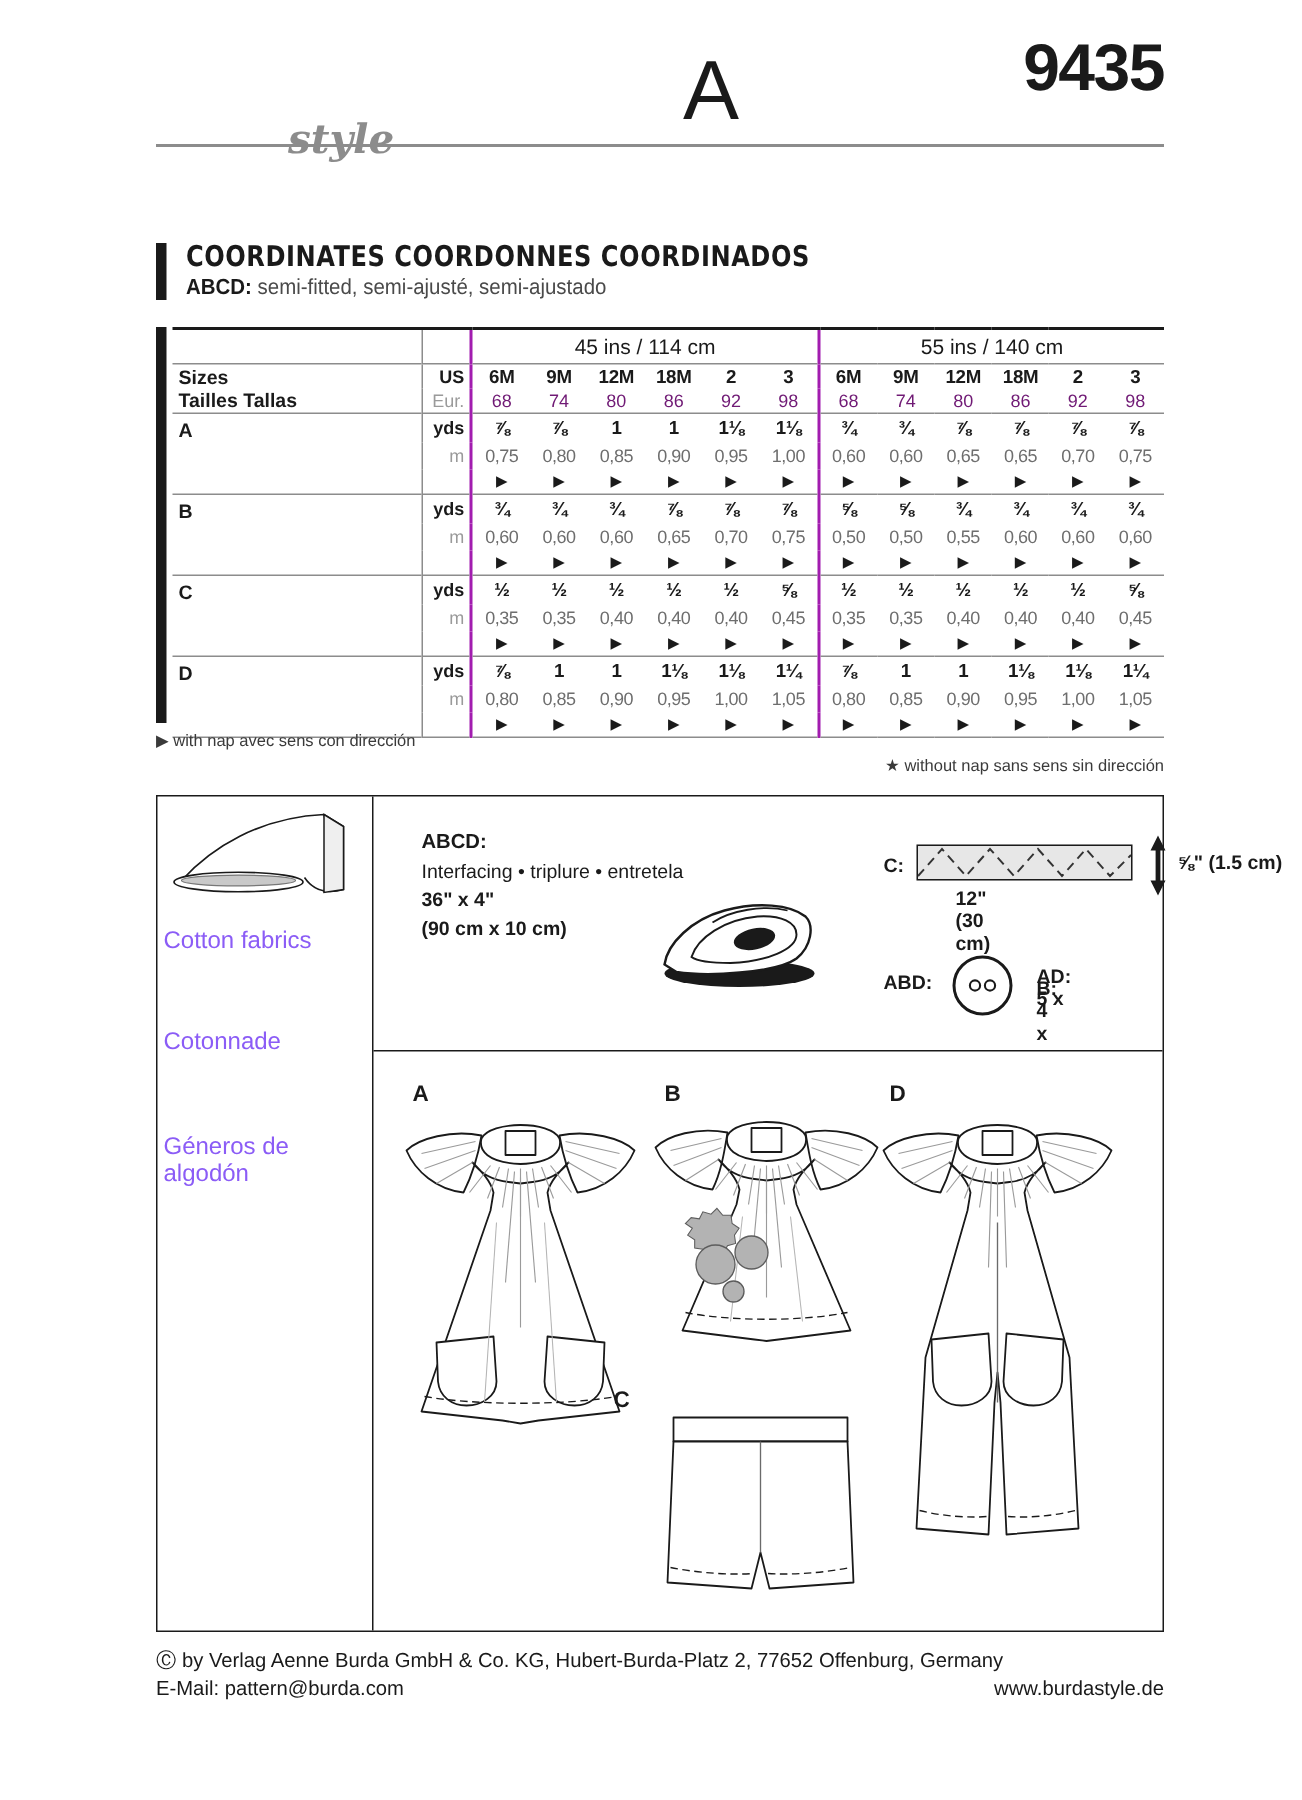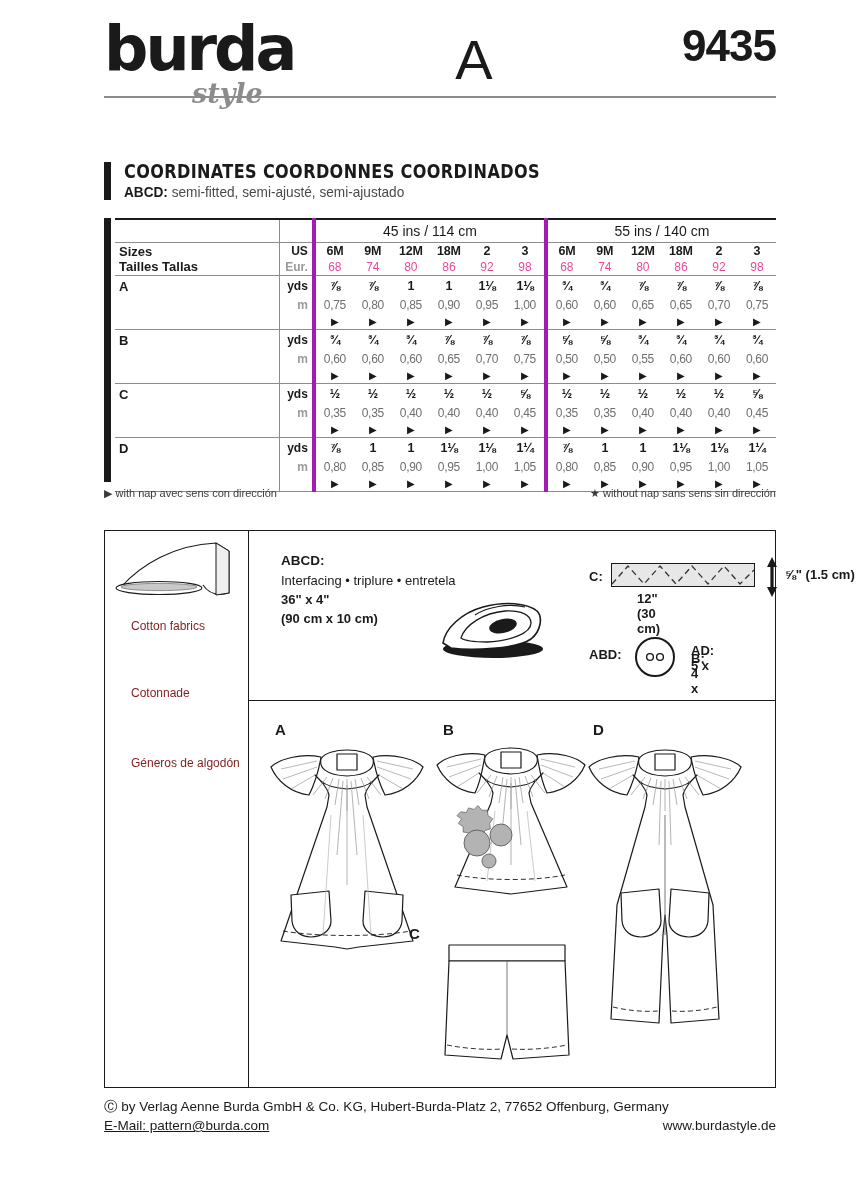--- a/index.html
+++ b/index.html
@@ -58,85 +58,84 @@
   .table-wrap{position:absolute;left:104px;top:218px;width:672px;}
   .side-bar{position:absolute;left:0px;top:0px;width:7px;height:264px;background:#1a1a1a;}
   table.yard{
     position:absolute;left:11px;top:0;
     border-collapse:collapse;width:661px;
     font-size:11px;
   }
   table.yard td,table.yard th{padding:0;margin:0;vertical-align:middle;}
   .tborder-top{border-top:2px solid #1a1a1a;}
   .tborder-grey{border-top:1.5px solid #8c8c8c;}
-  .vsep-black{border-left:4px solid #a21caf;}
+  .vsep-black{border-left:2px solid #a21caf;}
   .vsep-grey{border-left:1.5px solid #8c8c8c;}
 
   .w-head{
     text-align:center;font-size:14px;color:#1a1a1a;height:22px;
     font-family:"Liberation Sans",sans-serif;
   }
   .lbl-cell{width:168px;padding-left:4px !important;}
-  .unit-cell{width:28px;text-align:right;padding-right:4px !important;font-weight:bold;}
+  .unit-cell{width:28px;text-align:right;padding-right:4px !important;}
   .val-cell{width:39px;text-align:center;}
 
   .sizes-us{font-weight:bold;font-size:12.5px;color:#1a1a1a;letter-spacing:-0.2px;}
-  .sizes-eur{font-size:12px;color:#ec4899;}
+  .sizes-eur{font-size:12px;color:#701a75;}
   .unit-top{font-weight:bold;font-size:12px;color:#1a1a1a;}
   .unit-bot{font-size:12px;color:#9a9a9a;}
   .row-label{font-weight:bold;font-size:13px;color:#1a1a1a;}
   .lbl-sizes{font-weight:bold;font-size:13px;color:#1a1a1a;line-height:15px;}
   .yd{font-weight:bold;font-size:12.5px;color:#1a1a1a;letter-spacing:-0.3px;}
   .mt{font-size:12px;color:#6e6e6e;letter-spacing:-0.3px;}
   .nap{font-size:10px;color:#1a1a1a;}
 
   .legend{
     position:absolute;left:104px;top:487px;width:672px;font-size:11px;color:#3a3a3a;
   }
   .legend .lft{position:absolute;left:0;top:0;}
-  .legend .rgt{position:absolute;right:0;top:0;text-align:center;}
+  .legend .rgt{position:absolute;right:0;top:17px;text-align:center;}
 
   
   .frame{
     position:absolute;left:104px;top:530px;width:672px;height:558px;
     border:1.5px solid #1a1a1a;box-sizing:border-box;background:#fff;
   }
   .fabric-col{
     position:absolute;left:0;top:0;width:144px;height:556px;
     border-right:1.5px solid #1a1a1a;box-sizing:border-box;
   }
-  .fabric-txt{position:absolute;left:26px;font-size:12px;color:#7f1d1d;}
+  .fabric-txt{position:absolute;left:4px;font-size:16px;color:#8b5cf6;}
   .notions{
     position:absolute;left:144px;top:0;width:526px;height:170px;
     border-bottom:1.5px solid #1a1a1a;box-sizing:border-box;
   }
   .illus{position:absolute;left:144px;top:170px;width:526px;height:386px;}
 
   .n-title{position:absolute;font-weight:bold;font-size:13.5px;color:#1a1a1a;}
   .n-line{position:absolute;font-size:13px;color:#1a1a1a;}
   .n-bold{position:absolute;font-size:13px;font-weight:bold;color:#1a1a1a;}
 
   .view-letter{position:absolute;font-weight:bold;font-size:15px;color:#1a1a1a;}
 
   
   .footer{position:absolute;left:104px;top:1098px;width:672px;font-size:13.5px;color:#1a1a1a;}
   .footer .l1{position:absolute;left:0;top:0;white-space:nowrap;}
-  .footer .l2{position:absolute;left:0;top:20px;text-decoration:underline;}
+  .footer .l2{position:absolute;left:0;top:20px;}
   .footer .l3{position:absolute;right:0;top:20px;}
 
   svg{display:block;}
 </style>
 </head>
 <body>
 
 <div class="page">
 
   <div class="header">
     <div class="logo">
-      <div class="logo-burda">burda</div>
       <div class="logo-style">style</div>
     </div>
     <div class="header-letter">A</div>
     <div class="header-number">9435</div>
   </div>
   <div class="header-rule"></div>
 
   <div class="title-block">
     <div class="title-bar"></div>
     <div class="title-main">COORDINATES  COORDONNES  COORDINADOS</div>

